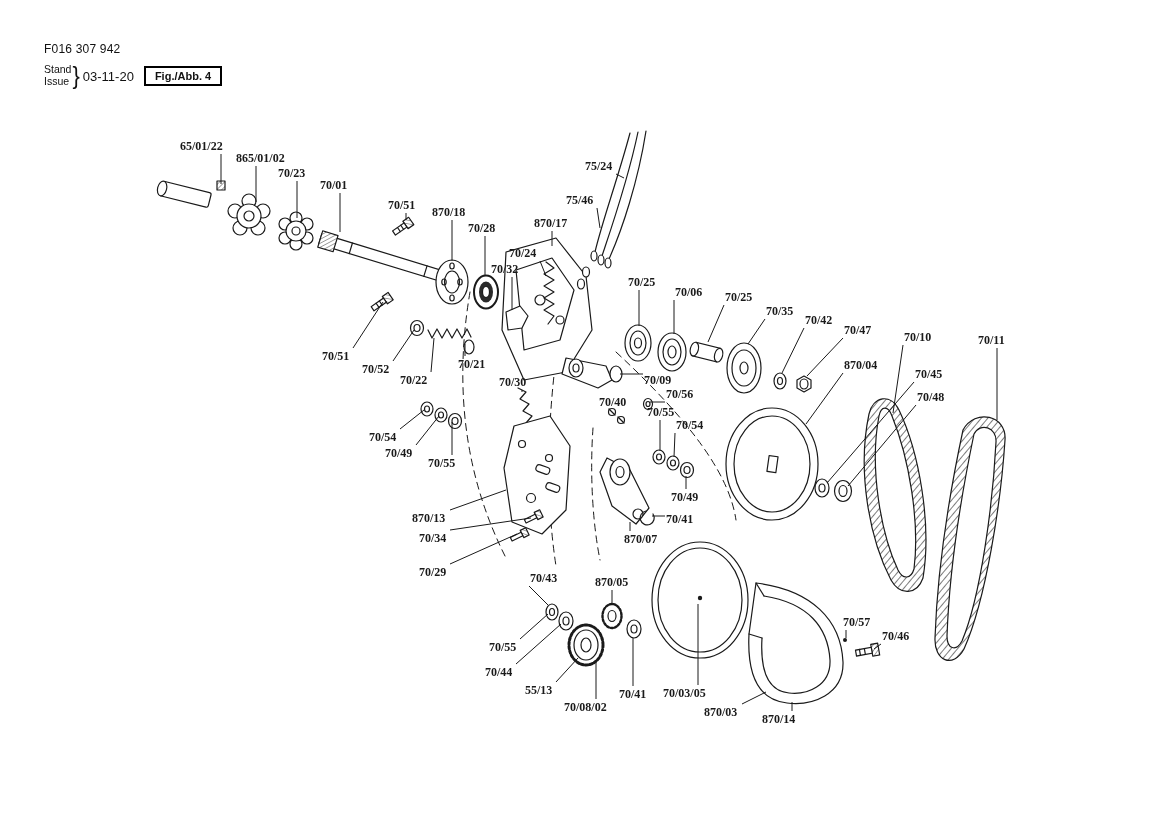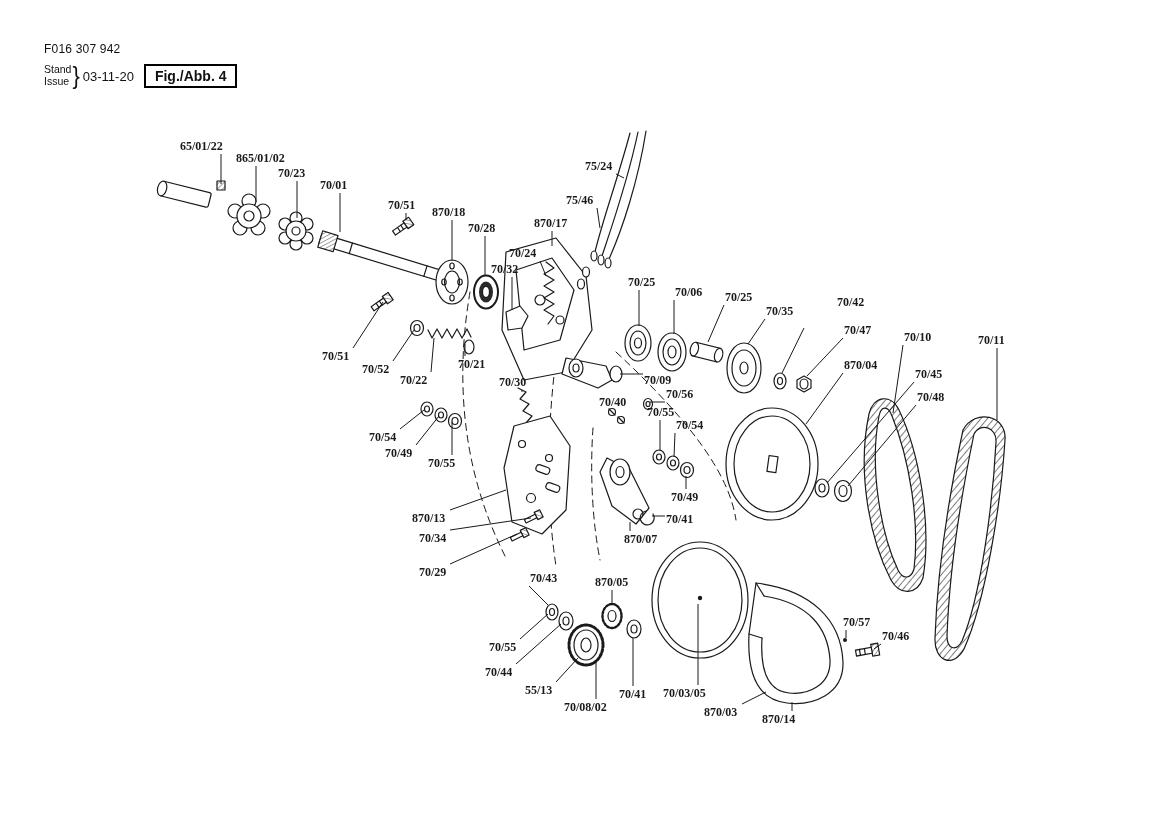--- a/index.html
+++ b/index.html
@@ -5,21 +5,21 @@
   html,body{margin:0;padding:0;background:#fff;}
   body{width:1168px;height:826px;position:relative;overflow:hidden;
        font-family:"Liberation Sans",sans-serif;color:#111;}
   .page{position:absolute;inset:0;background:#fff;}
   .header{position:absolute;left:44px;top:42px;}
   .doc-number{font-size:12px;letter-spacing:.2px;}
   .issue-row{display:flex;align-items:center;margin-top:7px;}
   .stand-issue{font-size:10.5px;line-height:1.12;}
   .brace{font-size:22px;font-weight:300;margin:0 3px 0 1px;transform:scaleY(1.1);}
   .date{font-size:13px;margin-right:10px;}
-  .fig-box{border:2px solid #000;padding:2px 9px;font-weight:bold;font-size:14px;background:#fff;}
+  .fig-box{border:2px solid #000;padding:2px 9px;font-weight:bold;font-size:11px;background:#fff;}
   .diagram{position:absolute;inset:0;}
   svg.art,svg.leaders{position:absolute;left:0;top:0;width:1168px;height:826px;}
   #leader-layer line{stroke:var(--ink,#1a1a1a);stroke-width:1;}
   #labels-layer{position:absolute;left:0;top:0;width:100%;height:100%;}
   .part-label{position:absolute;font-weight:bold;font-size:12px;white-space:nowrap;color:var(--ink,#111);font-family:Liberation Serif, serif;}
   .footer{position:absolute;left:44px;top:727px;font-size:11px;line-height:1.2;color:#3a3a3a;}
 </style>
 </head>
 <body>
 
@@ -415,21 +415,21 @@
         <div class="part-label" style="left: 468px; top: 221px;">70/28</div>
         <div class="part-label" style="left: 534px; top: 216px;">870/17</div>
         <div class="part-label" style="left: 585px; top: 159px;">75/24</div>
         <div class="part-label" style="left: 566px; top: 193px;">75/46</div>
         <div class="part-label" style="left: 509px; top: 246px;">70/24</div>
         <div class="part-label" style="left: 491px; top: 262px;">70/32</div>
         <div class="part-label" style="left: 628px; top: 275px;">70/25</div>
         <div class="part-label" style="left: 675px; top: 285px;">70/06</div>
         <div class="part-label" style="left: 725px; top: 290px;">70/25</div>
         <div class="part-label" style="left: 766px; top: 304px;">70/35</div>
-        <div class="part-label" style="left: 805px; top: 295px; margin-left: 32px;">70/42</div>
+        <div class="part-label" style="left: 805px; top: 313px;">70/42</div>
         <div class="part-label" style="left: 844px; top: 323px;">70/47</div>
         <div class="part-label" style="left: 844px; top: 358px;">870/04</div>
         <div class="part-label" style="left: 904px; top: 330px;">70/10</div>
         <div class="part-label" style="left: 915px; top: 367px;">70/45</div>
         <div class="part-label" style="left: 917px; top: 390px;">70/48</div>
         <div class="part-label" style="left: 978px; top: 333px;">70/11</div>
         <div class="part-label" style="left: 322px; top: 349px;">70/51</div>
         <div class="part-label" style="left: 362px; top: 362px;">70/52</div>
         <div class="part-label" style="left: 400px; top: 373px;">70/22</div>
         <div class="part-label" style="left: 458px; top: 357px;">70/21</div>

